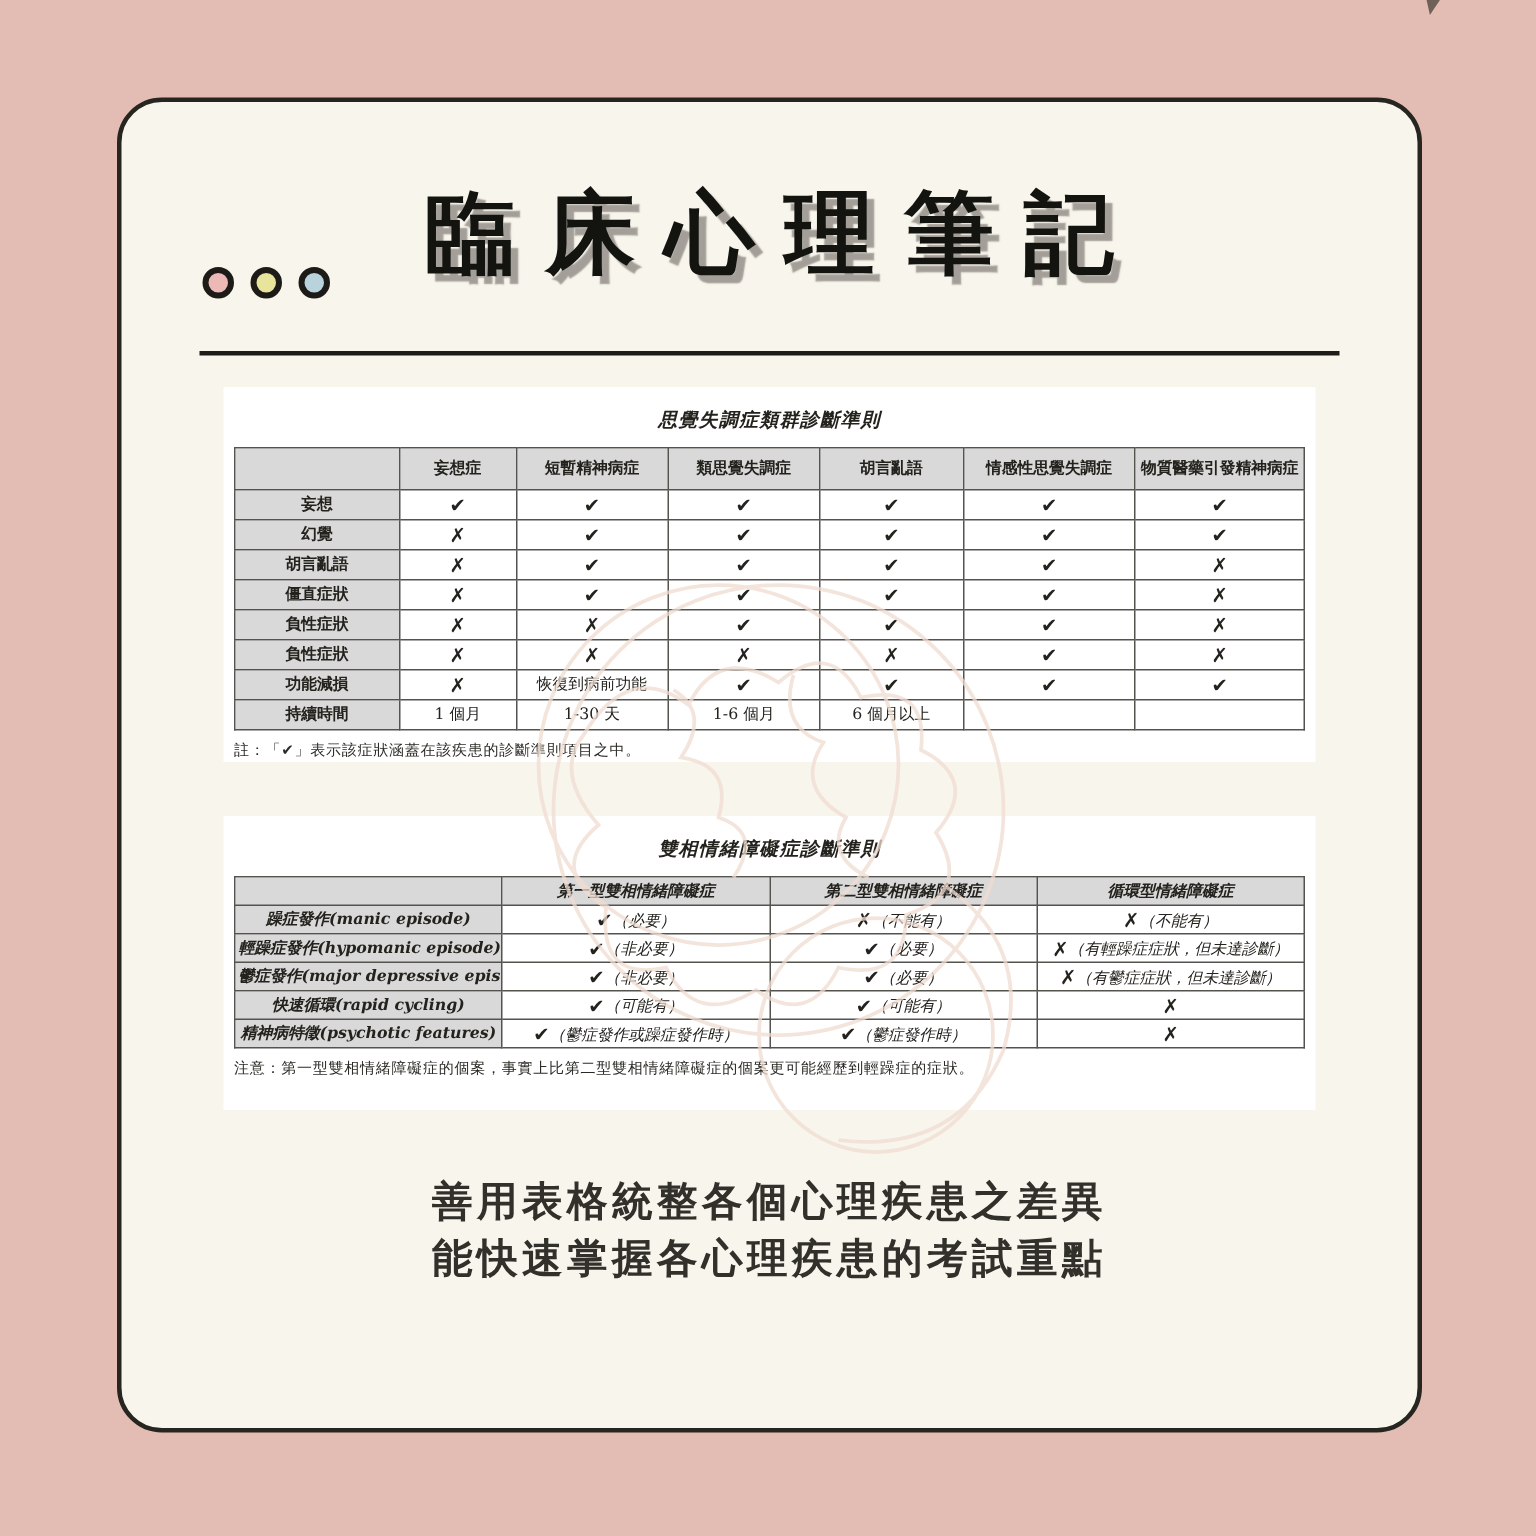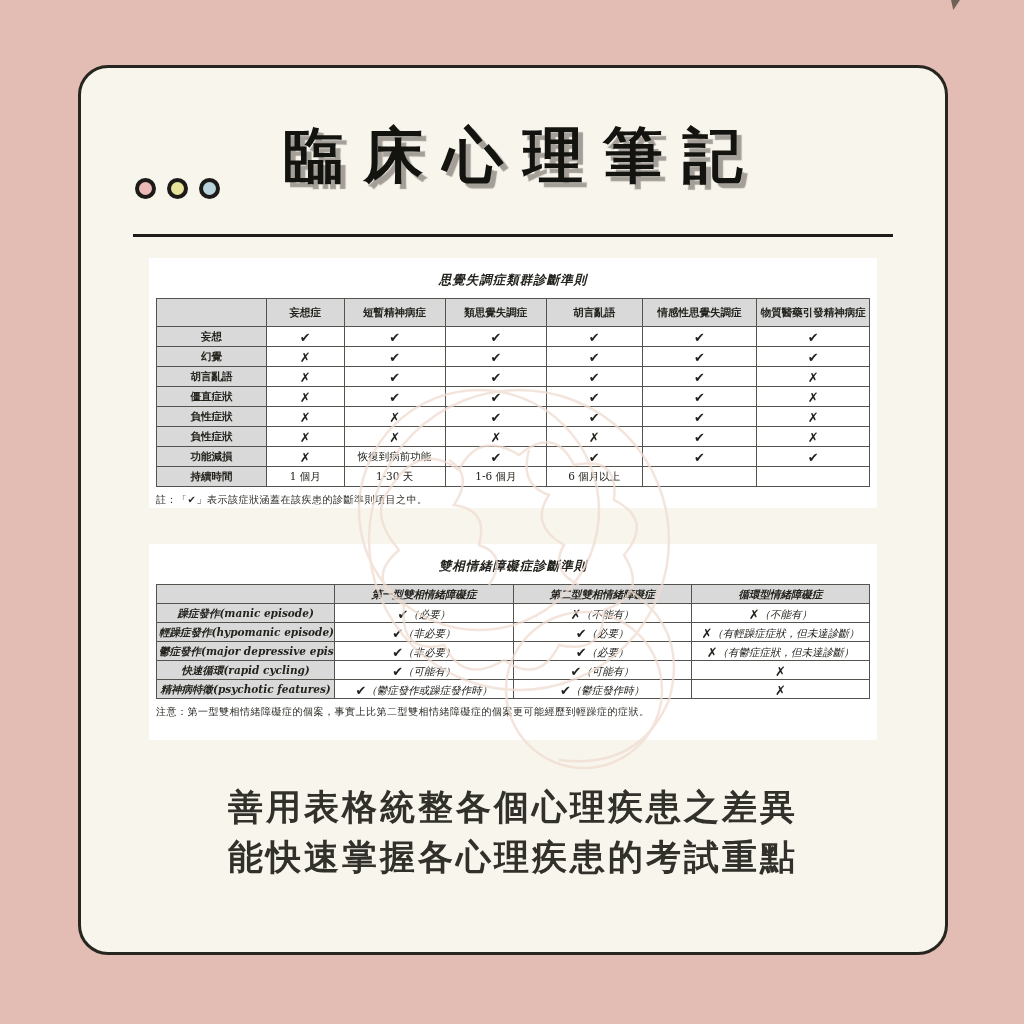--- a/index.html
+++ b/index.html
@@ -39,22 +39,22 @@
     font-size:10.5px;line-height:1;padding:0 2px;height:20px;overflow:hidden;white-space:nowrap;}
   th{background:var(--cell-gray);font-weight:700;height:28px;}
   td.lbl{background:var(--cell-gray);font-weight:700;}
   .panel-2 th,.panel-2 td{height:19px;font-size:10.5px;font-style:italic;}
   .mark{font-family:"DejaVu Sans","Liberation Sans",sans-serif;font-weight:900;font-size:13px;
     position:relative;top:1px;}
   .qual{font-size:10.5px;}
   .tbl-note{margin-top:6px;font-size:10px;letter-spacing:.5px;color:var(--note-ink);text-align:left;}
   
   .footer{margin-top:42px;text-align:center;
-    font-family:Liberation Sans, sans-serif;
-    font-weight:900;font-size:35px;letter-spacing:3px;color:#31302b;line-height:1.42;}
+    font-family:Liberation Serif, serif;
+    font-weight:900;font-size:27px;letter-spacing:3px;color:#31302b;line-height:1.42;}
 </style>
 </head>
 <body>
 
 <div class="stage">
   <div class="corner-mark"></div>
 
   <div class="card">
 
     <div class="header">

